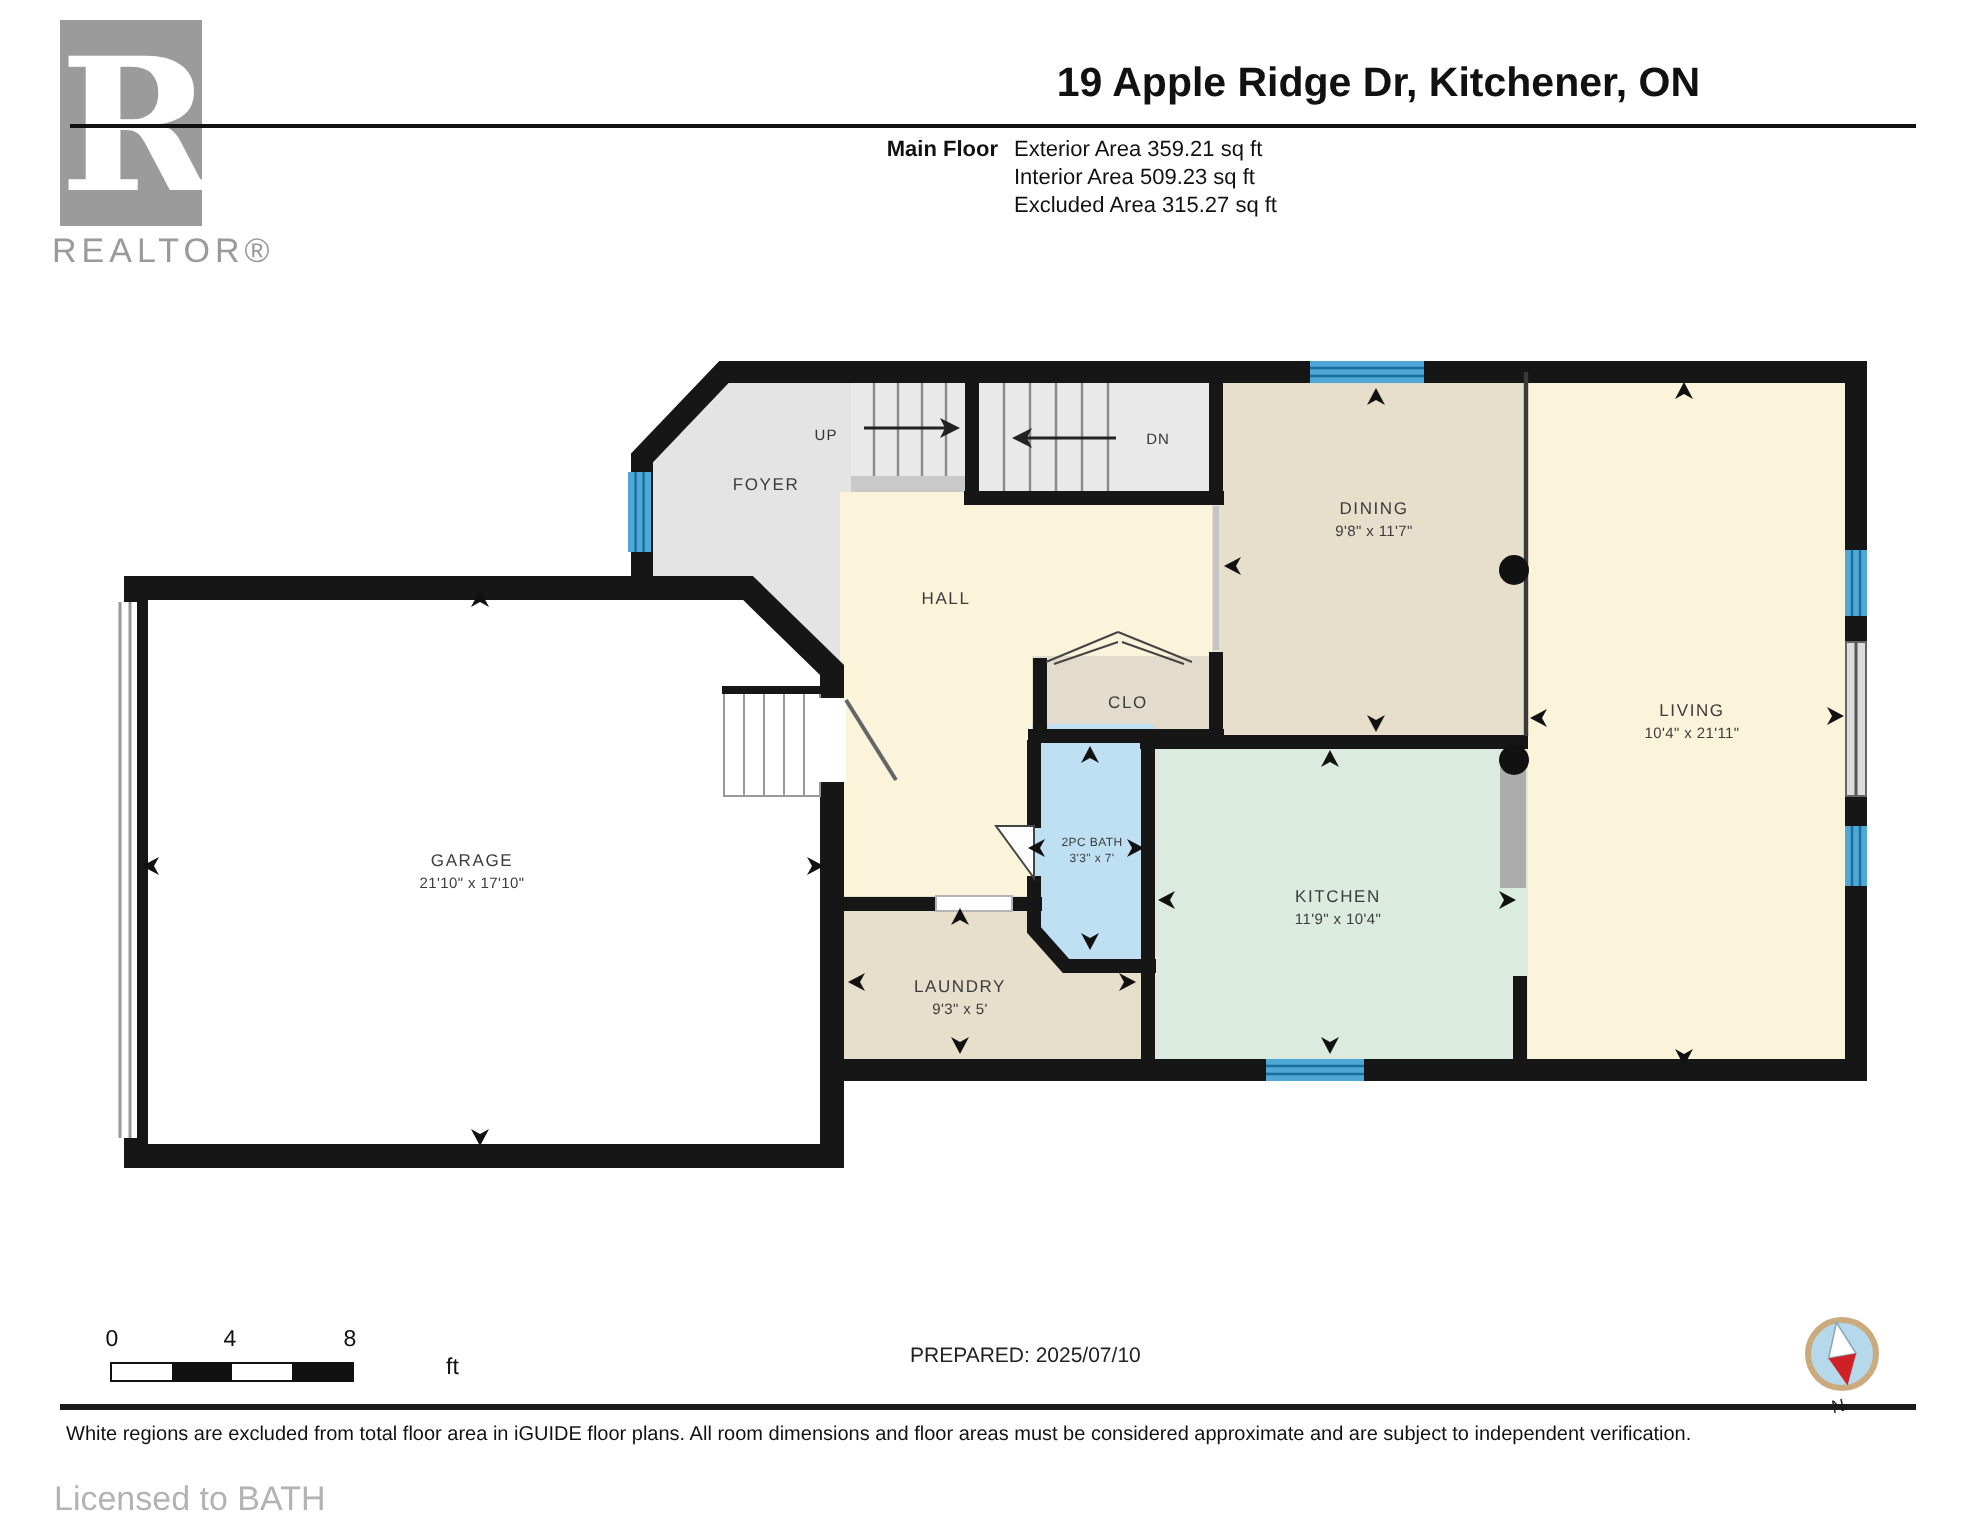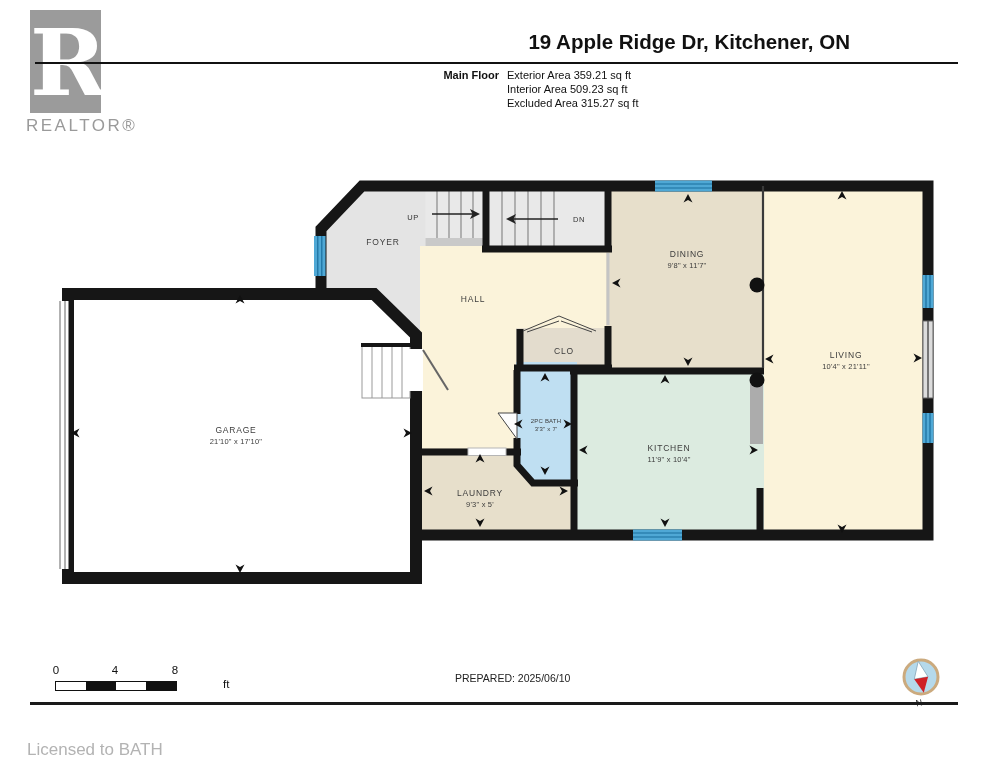--- a/index.html
+++ b/index.html
@@ -175,16 +175,17 @@
   <div class="abs tick" style="left:49px">0</div>
   <div class="abs tick" style="left:108px">4</div>
   <div class="abs tick" style="left:168px">8</div>
   <div class="abs scalebar">
     <div class="sb-w"></div>
     <div class="sb-b"></div>
     <div class="sb-w"></div>
     <div class="sb-b"></div>
   </div>
   <div class="abs scale-unit">ft</div>
-  <div class="abs prepared">PREPARED: 2025/06/10</div>
+  <div class="abs prepared">PREPARED: 2025/07/10</div>
   <div class="abs footer-rule"></div>
+  <div class="abs disclaimer">White regions are excluded from total floor area in iGUIDE floor plans. All room dimensions and floor areas must be considered approximate and are subject to independent verification.</div>
   <div class="abs license">Licensed to BATH</div>
 </div>
 
 </body></html>

